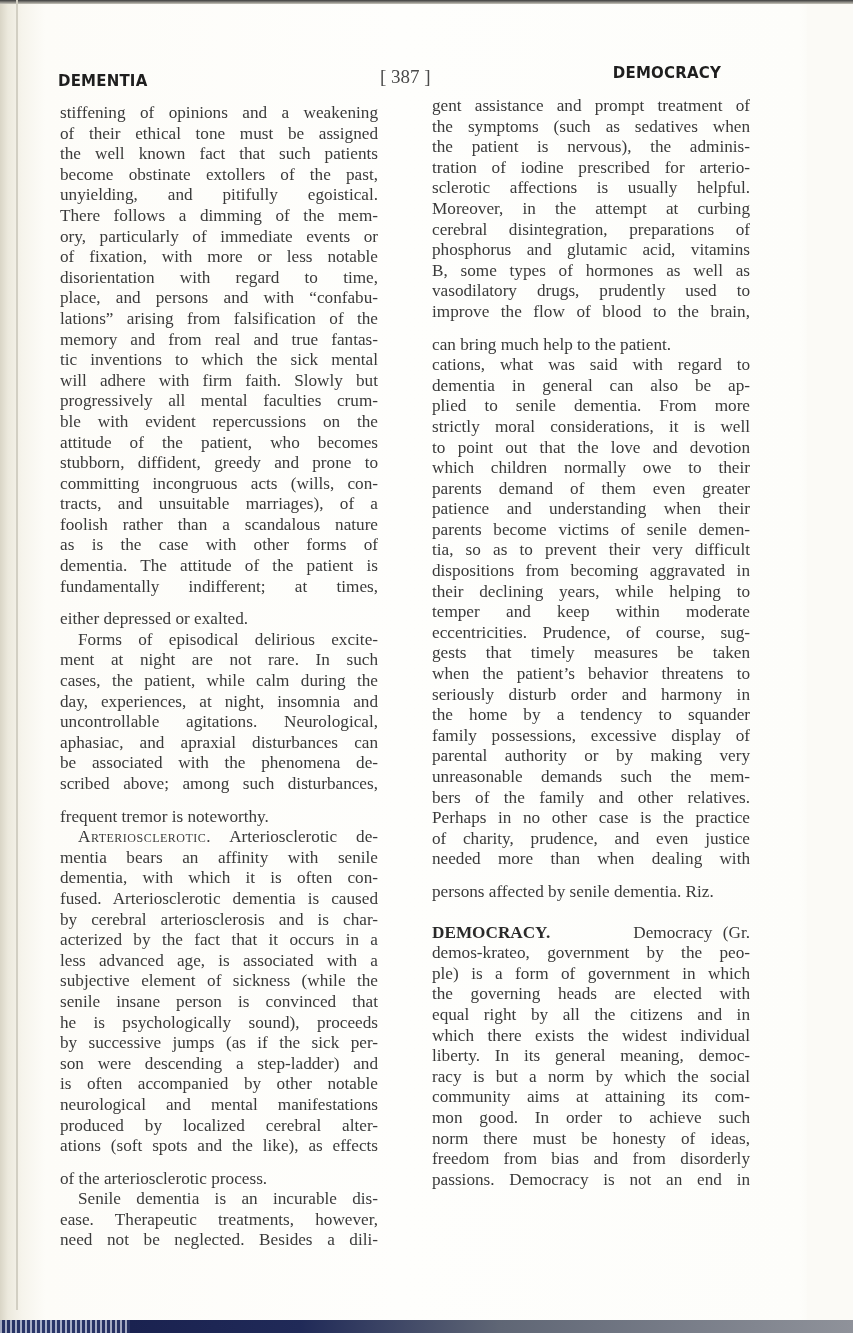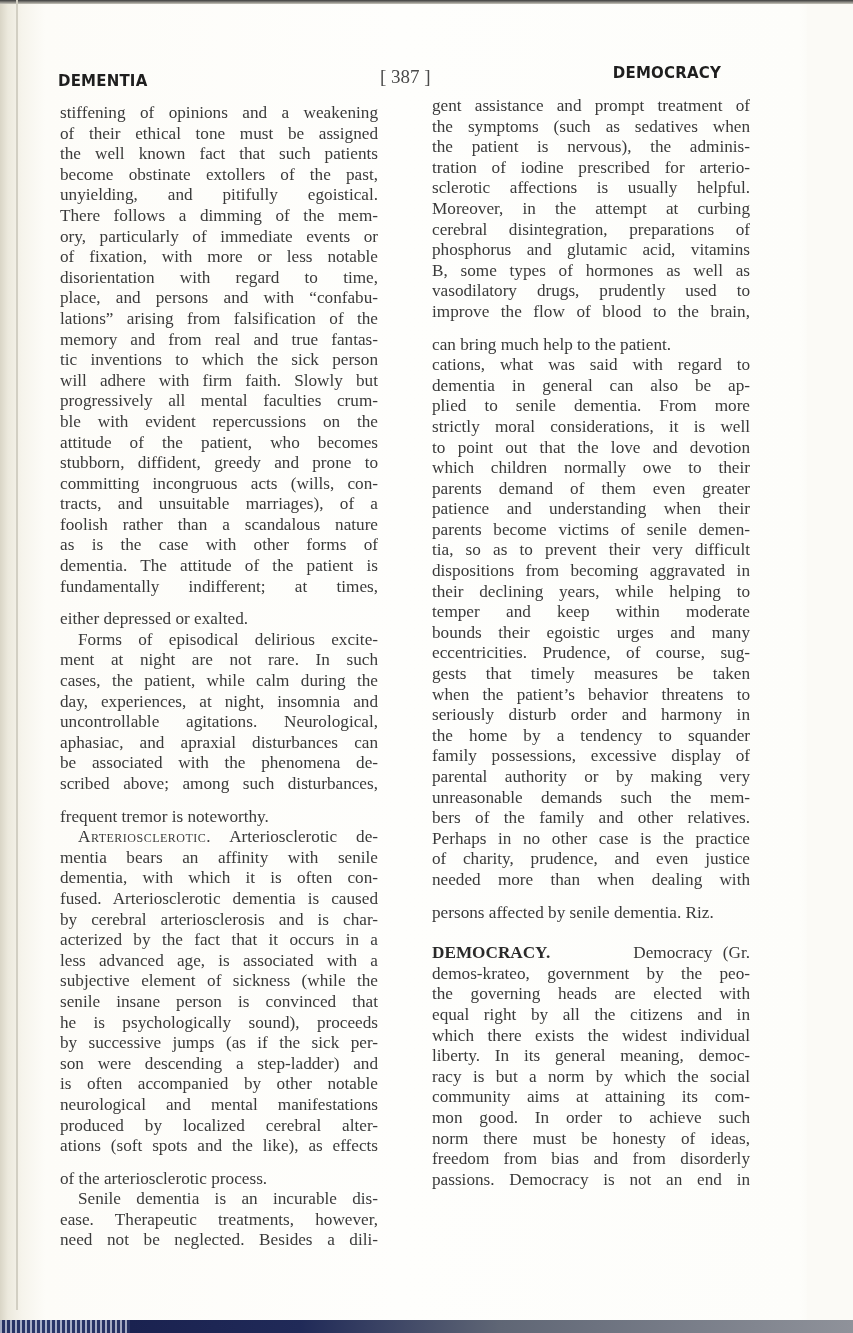--- a/index.html
+++ b/index.html
@@ -75,21 +75,21 @@
         <span class="line">the well known fact that such patients</span>
         <span class="line">become obstinate extollers of the past,</span>
         <span class="line">unyielding, and pitifully egoistical.</span>
         <span class="line">There follows a dimming of the mem-</span>
         <span class="line">ory, particularly of immediate events or</span>
         <span class="line">of fixation, with more or less notable</span>
         <span class="line">disorientation with regard to time,</span>
         <span class="line">place, and persons and with “confabu-</span>
         <span class="line">lations” arising from falsification of the</span>
         <span class="line">memory and from real and true fantas-</span>
-        <span class="line">tic inventions to which the sick person</span>
+        <span class="line">tic inventions to which the sick mental</span>
         <span class="line">will adhere with firm faith. Slowly but</span>
         <span class="line">progressively all mental faculties crum-</span>
         <span class="line">ble with evident repercussions on the</span>
         <span class="line">attitude of the patient, who becomes</span>
         <span class="line">stubborn, diffident, greedy and prone to</span>
         <span class="line">committing incongruous acts (wills, con-</span>
         <span class="line">tracts, and unsuitable marriages), of a</span>
         <span class="line">foolish rather than a scandalous nature</span>
         <span class="line">as is the case with other forms of</span>
         <span class="line">dementia. The attitude of the patient is</span>
@@ -158,41 +158,41 @@
           <span class="line">strictly moral considerations, it is well</span>
           <span class="line">to point out that the love and devotion</span>
           <span class="line">which children normally owe to their</span>
           <span class="line">parents demand of them even greater</span>
           <span class="line">patience and understanding when their</span>
           <span class="line">parents become victims of senile demen-</span>
           <span class="line">tia, so as to prevent their very difficult</span>
           <span class="line">dispositions from becoming aggravated in</span>
           <span class="line">their declining years, while helping to</span>
           <span class="line">temper and keep within moderate</span>
-          <span class="line">bounds their egoistic urges and many</span>
           <span class="line">eccentricities. Prudence, of course, sug-</span>
           <span class="line">gests that timely measures be taken</span>
           <span class="line">when the patient’s behavior threatens to</span>
           <span class="line">seriously disturb order and harmony in</span>
           <span class="line">the home by a tendency to squander</span>
           <span class="line">family possessions, excessive display of</span>
           <span class="line">parental authority or by making very</span>
           <span class="line">unreasonable demands such the mem-</span>
           <span class="line">bers of the family and other relatives.</span>
           <span class="line">Perhaps in no other case is the practice</span>
           <span class="line">of charity, prudence, and even justice</span>
           <span class="line">needed more than when dealing with</span>
         </div>
       <span class="line last"><span>persons affected by senile dementia. </span><span class="italic">Riz.</span></span>
     </div>
     <span class="gap"></span>
     <div>
       <span class="line"><span class="entry-title">DEMOCRACY.</span>&nbsp;&nbsp;&nbsp;&nbsp;&nbsp;&nbsp;&nbsp;&nbsp;<span>Democracy (Gr.</span></span>
       <span class="line"><span class="italic">demos-krateo</span><span>, government by the peo-</span></span>
       <div id="rc-entry">
+          <span class="line">ple) is a form of government in which</span>
           <span class="line">the governing heads are elected with</span>
           <span class="line">equal right by all the citizens and in</span>
           <span class="line">which there exists the widest individual</span>
           <span class="line">liberty. In its general meaning, democ-</span>
           <span class="line">racy is but a norm by which the social</span>
           <span class="line">community aims at attaining its com-</span>
           <span class="line">mon good. In order to achieve such</span>
           <span class="line">norm there must be honesty of ideas,</span>
           <span class="line">freedom from bias and from disorderly</span>
           <span class="line">passions. Democracy is not an end in</span>

